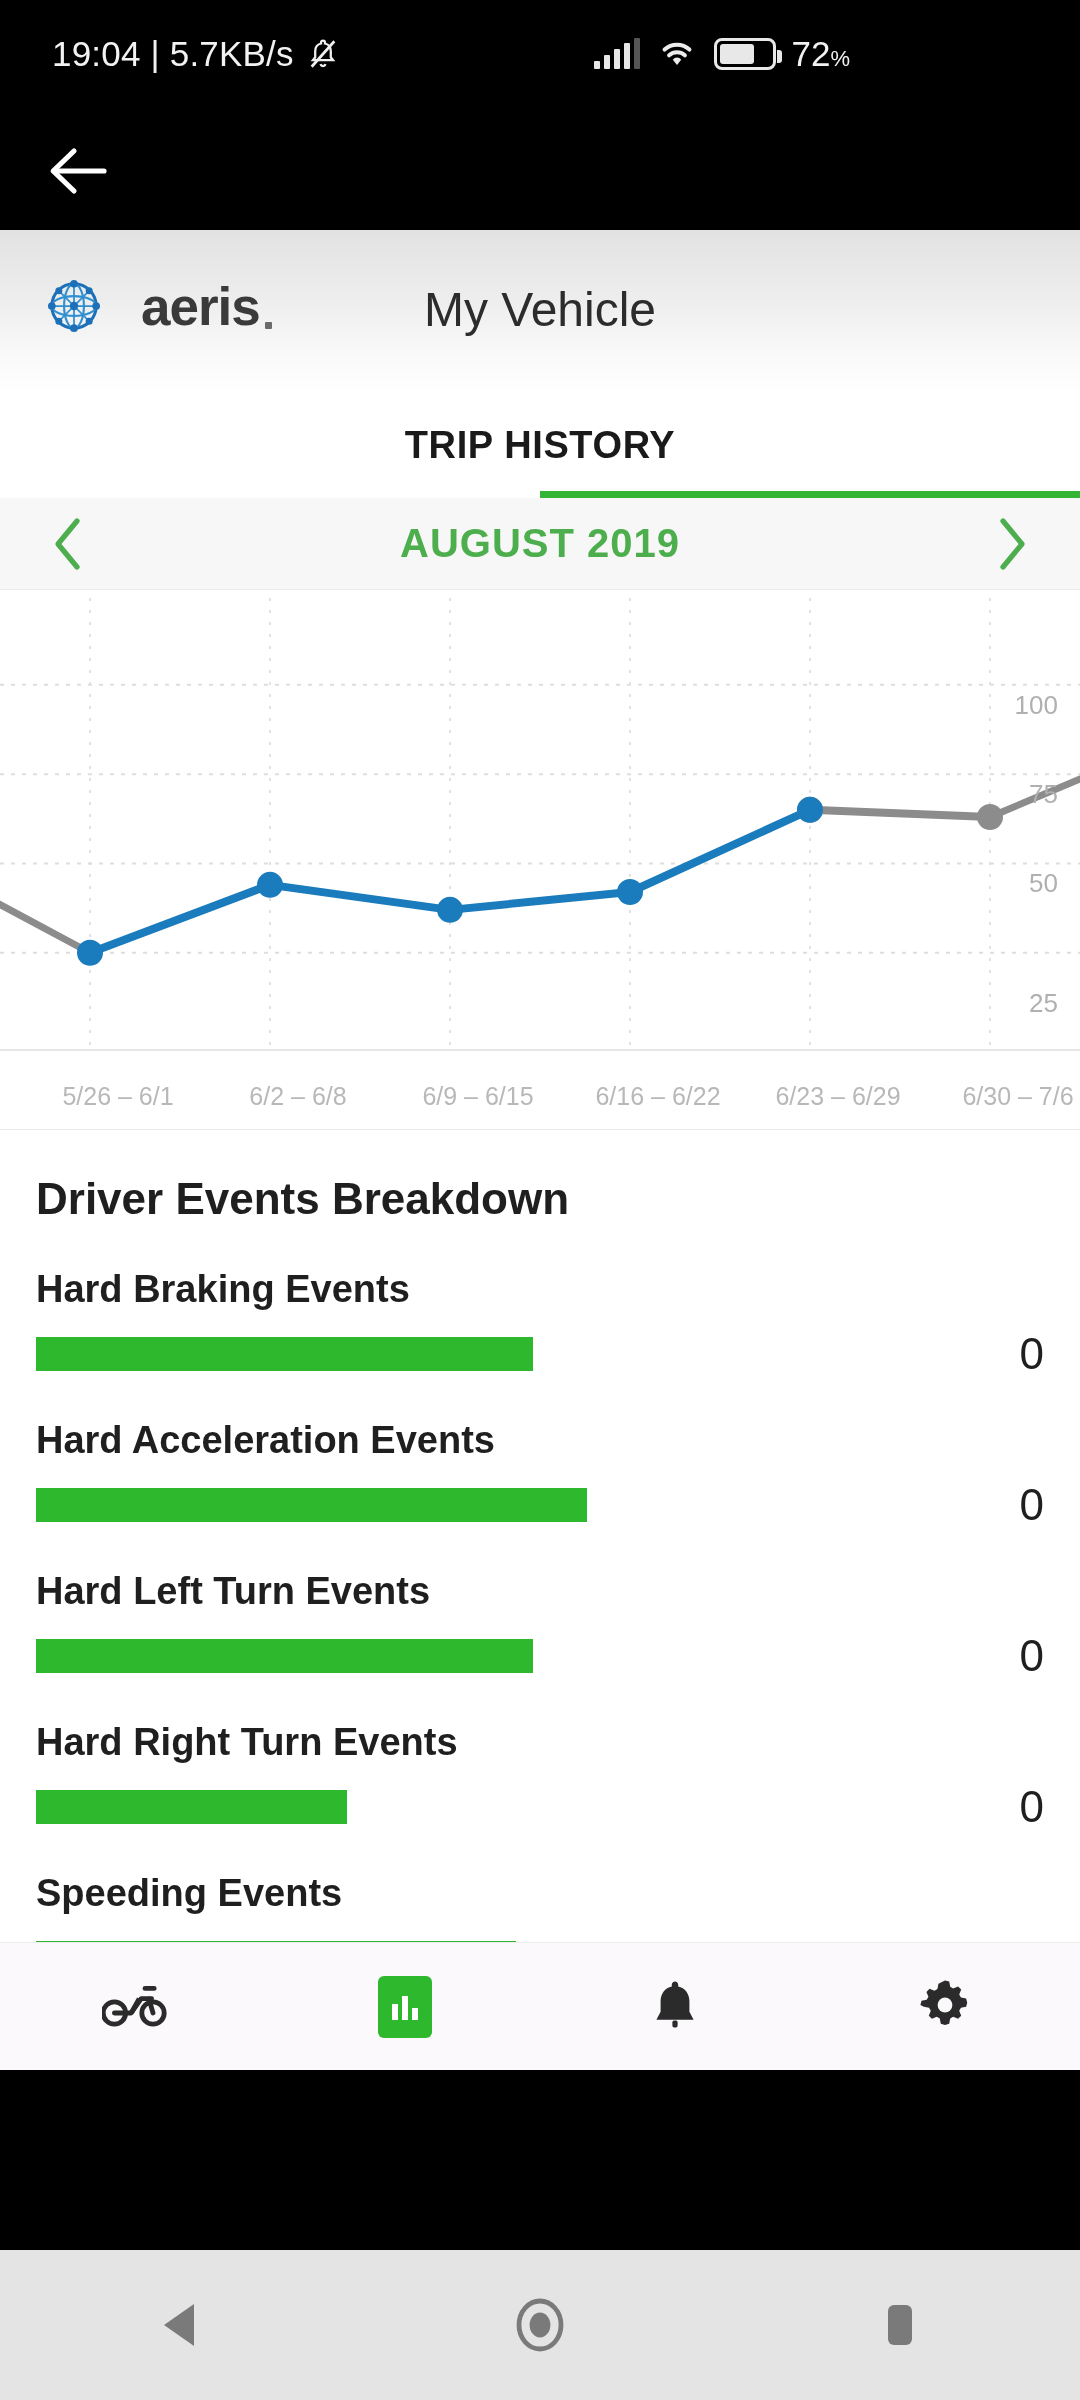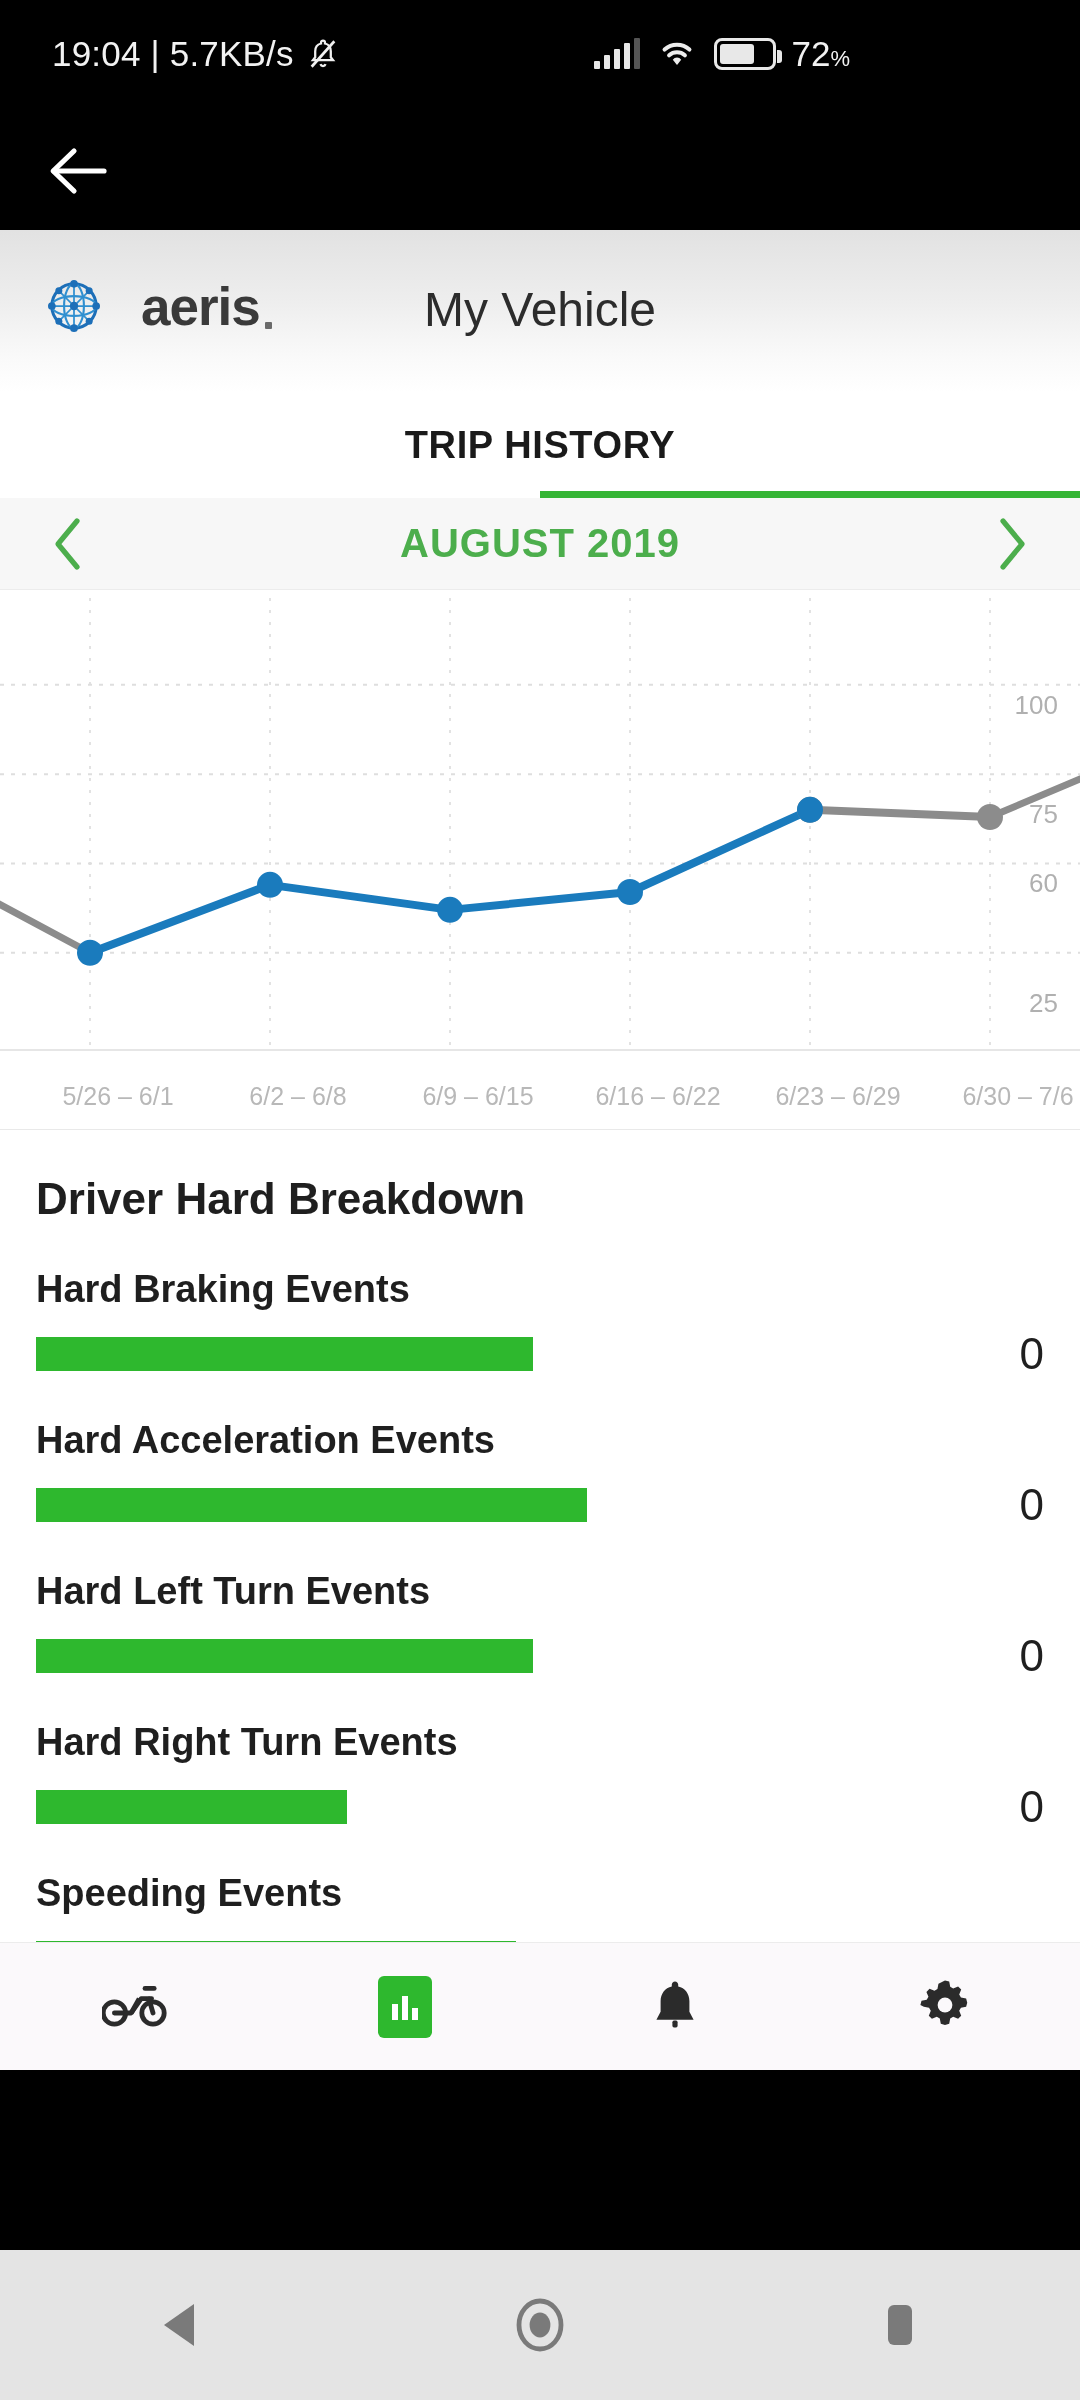--- a/index.html
+++ b/index.html
@@ -230,36 +230,36 @@
           <circle cx="810" cy="219.85714285714283" r="13" fill="#8c8c8c"></circle>
           <circle cx="990" cy="227" r="13" fill="#8c8c8c"></circle>
           <circle cx="90" cy="362.7142857142857" r="13" fill="#1a7bbd"></circle>
           <circle cx="270" cy="294.8571428571429" r="13" fill="#1a7bbd"></circle>
           <circle cx="450" cy="319.8571428571429" r="13" fill="#1a7bbd"></circle>
           <circle cx="630" cy="302" r="13" fill="#1a7bbd"></circle>
           <circle cx="810" cy="219.85714285714283" r="13" fill="#1a7bbd"></circle>
         </svg>
       <div id="chart-ylabels">
           <div class="ylabel" style="top: 369px; margin-top: 44px;">25</div>
-          <div class="ylabel" style="top: 293.429px;">60</div>
-          <div class="ylabel" style="top: 204.143px; margin-top: 20px;">75</div>
+          <div class="ylabel" style="top: 293.429px;">50</div>
+          <div class="ylabel" style="top: 204.143px;">75</div>
           <div class="ylabel" style="top: 114.857px;">100</div>
         </div>
       <div id="chart-xlabels">
           <div class="xlabel" style="left: 90px;">5/26 – 6/1</div>
           <div class="xlabel" style="left: 270px;">6/2 – 6/8</div>
           <div class="xlabel" style="left: 450px;">6/9 – 6/15</div>
           <div class="xlabel" style="left: 630px;">6/16 – 6/22</div>
           <div class="xlabel" style="left: 810px;">6/23 – 6/29</div>
           <div class="xlabel" style="left: 990px;">6/30 – 7/6</div>
         </div>
     </div>
 
     <div class="breakdown">
-      <div class="bd-title">Driver Hard Breakdown</div>
+      <div class="bd-title">Driver Events Breakdown</div>
       <div id="bd-rows">
           <div class="bd-row">
             <div class="bd-label">Hard Braking Events</div>
             <div class="bd-barline">
               <div class="bd-track">
                 <div class="bd-fill" style="width: 56%; background: rgb(46, 184, 46);"></div>
               </div>
               <div class="bd-value">0</div>
             </div>
           </div>

